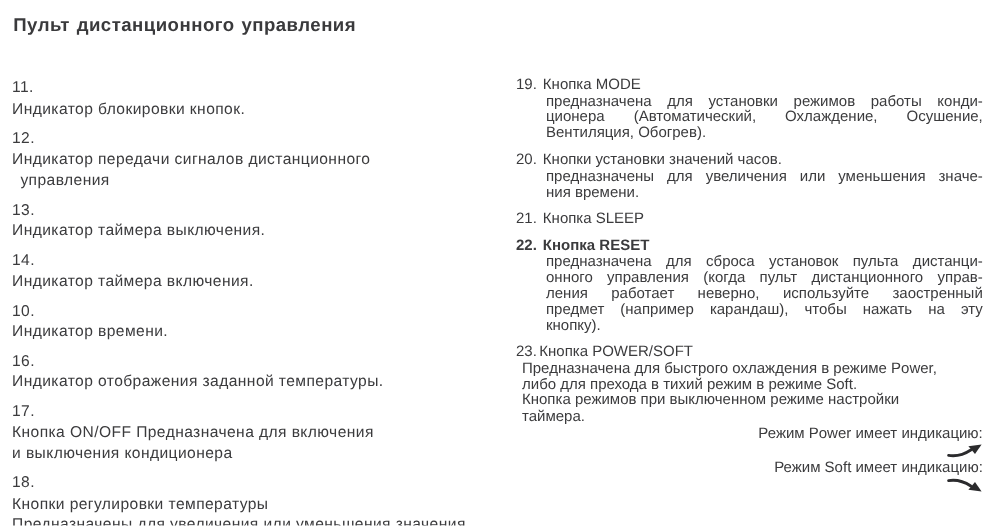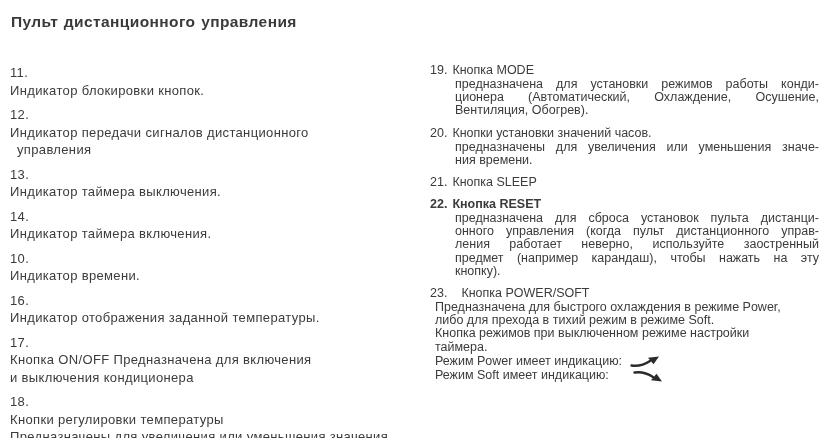--- a/index.html
+++ b/index.html
@@ -25,25 +25,25 @@
   }
   .litem .num { width: 24px; flex: none; }
   .ltext { flex: 1; }
   .lline.indent2 { padding-left: 7px; }
   
   #right-col { position: absolute; left: 430px; top: 63px; width: 389px; }
   .ritem { margin-bottom: 8px; font-size: 12.5px; }
   .rhead { display: flex; line-height: 14px; margin-bottom: 1px; }
   .rhead .num { margin-right: 5px; flex: none; }
   .ritem.bold-head .rhead { font-weight: bold; }
-  .ritem.tight-num .rhead .num { margin-right: 14px; }
+  .ritem.tight-num .rhead .num { margin-right: 2px; }
   .rdesc { margin-left: 25px; line-height: 13.2px; }
   .ritem.outdent .rdesc { margin-left: 5px; }
   .rline.jl { text-align: justify; text-align-last: justify; }
-  .ind-row { display: flex; align-items: center; line-height: 14.2px; }
+  .ind-row { display: flex; align-items: flex-end; line-height: 14.2px; flex-direction: column; }
   .arrow { display: inline-flex; margin-left: 8px; position: relative; top: 1px; }
   .arrow.soft { margin-left: 24px; }
   .arrow svg { display: block; }
 </style>
 </head>
 <body>
 
 <div class="page-title">Пульт дистанционного управления</div>
 <div id="left-col">
     <div class="litem">

